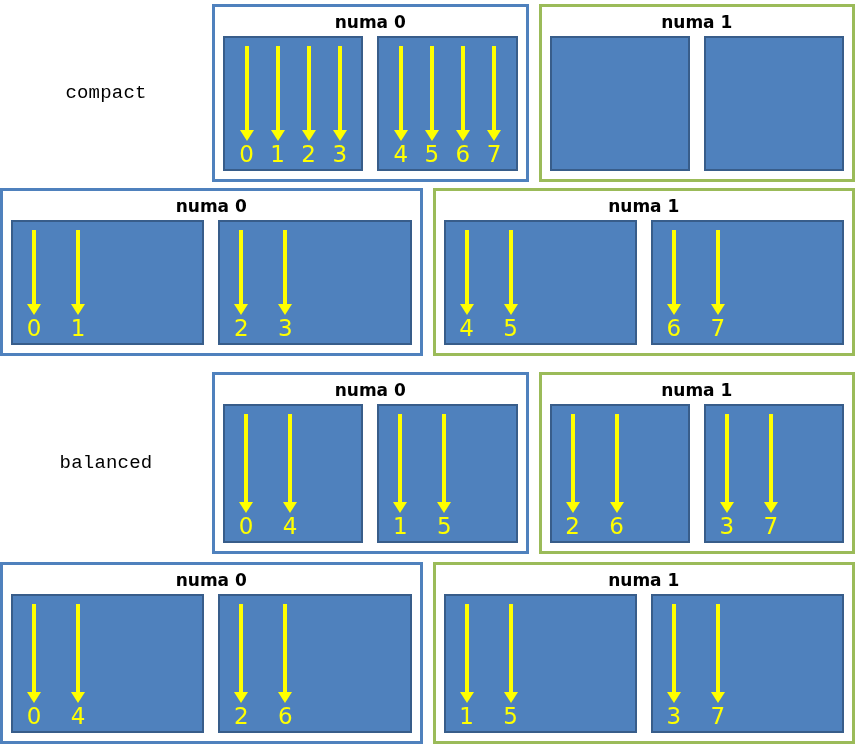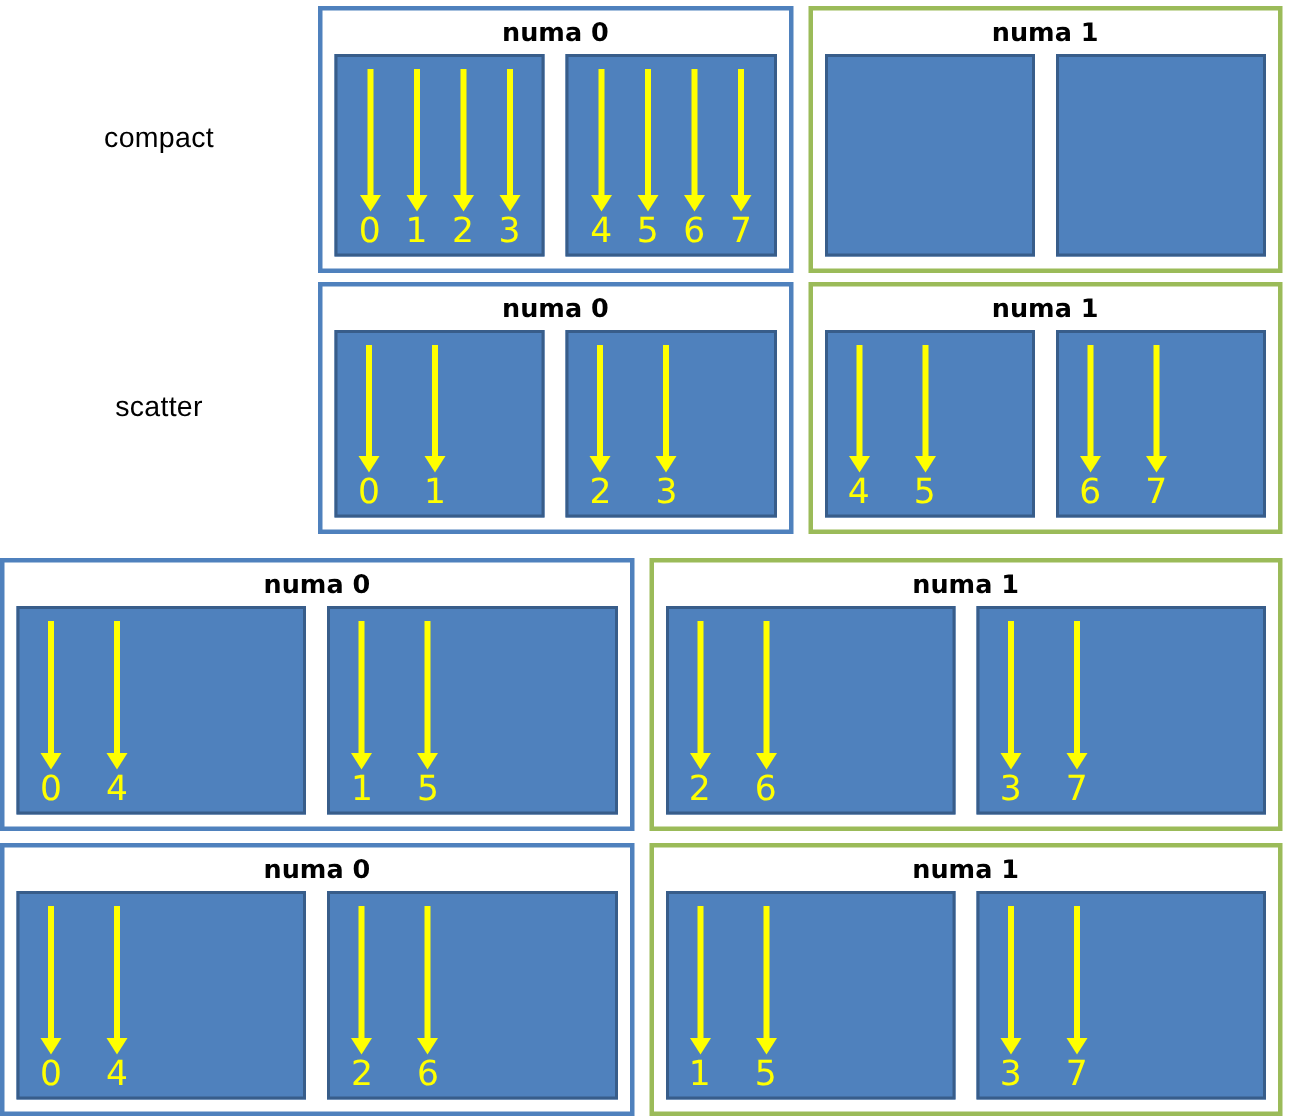--- a/index.html
+++ b/index.html
@@ -37,21 +37,21 @@
   
   .policy-label {
     width: 212px;
     flex: 0 0 212px;
     display: flex;
     align-items: center;
     justify-content: center;
     font-size: 19px;
     color: #000000;
     letter-spacing: 0.2px;
-    font-family: Liberation Sans, sans-serif;
+    font-family: Liberation Mono, monospace;
   }
 
   
   .numa-strip {
     flex: 1 1 auto;
     display: flex;
     flex-direction: row;
     gap: 10px;
     padding-right: 4px;
   }
@@ -225,21 +225,20 @@
         <div class="numa-node node-1">
           <div class="numa-title">numa 1</div>
           <div class="socket-strip">
             <div class="socket empty"></div>
             <div class="socket empty"></div>
           </div>
         </div>
       </div>
     </div>
     <div class="policy-row row-1">
-      <div class="policy-label">scatter</div>
       <div class="numa-strip">
         <div class="numa-node node-0">
           <div class="numa-title">numa 0</div>
           <div class="socket-strip">
             <div class="socket">
               <div class="lanes left-2">
                 <div class="lane">
                   <div class="arrow"></div>
                   <div class="thread-id">0</div>
                 </div>
@@ -288,20 +287,21 @@
                   <div class="arrow"></div>
                   <div class="thread-id">7</div>
                 </div>
               </div>
             </div>
           </div>
         </div>
       </div>
     </div>
     <div class="policy-row row-2">
+      <div class="policy-label">balanced</div>
       <div class="numa-strip">
         <div class="numa-node node-0">
           <div class="numa-title">numa 0</div>
           <div class="socket-strip">
             <div class="socket">
               <div class="lanes left-2">
                 <div class="lane">
                   <div class="arrow"></div>
                   <div class="thread-id">0</div>
                 </div>

